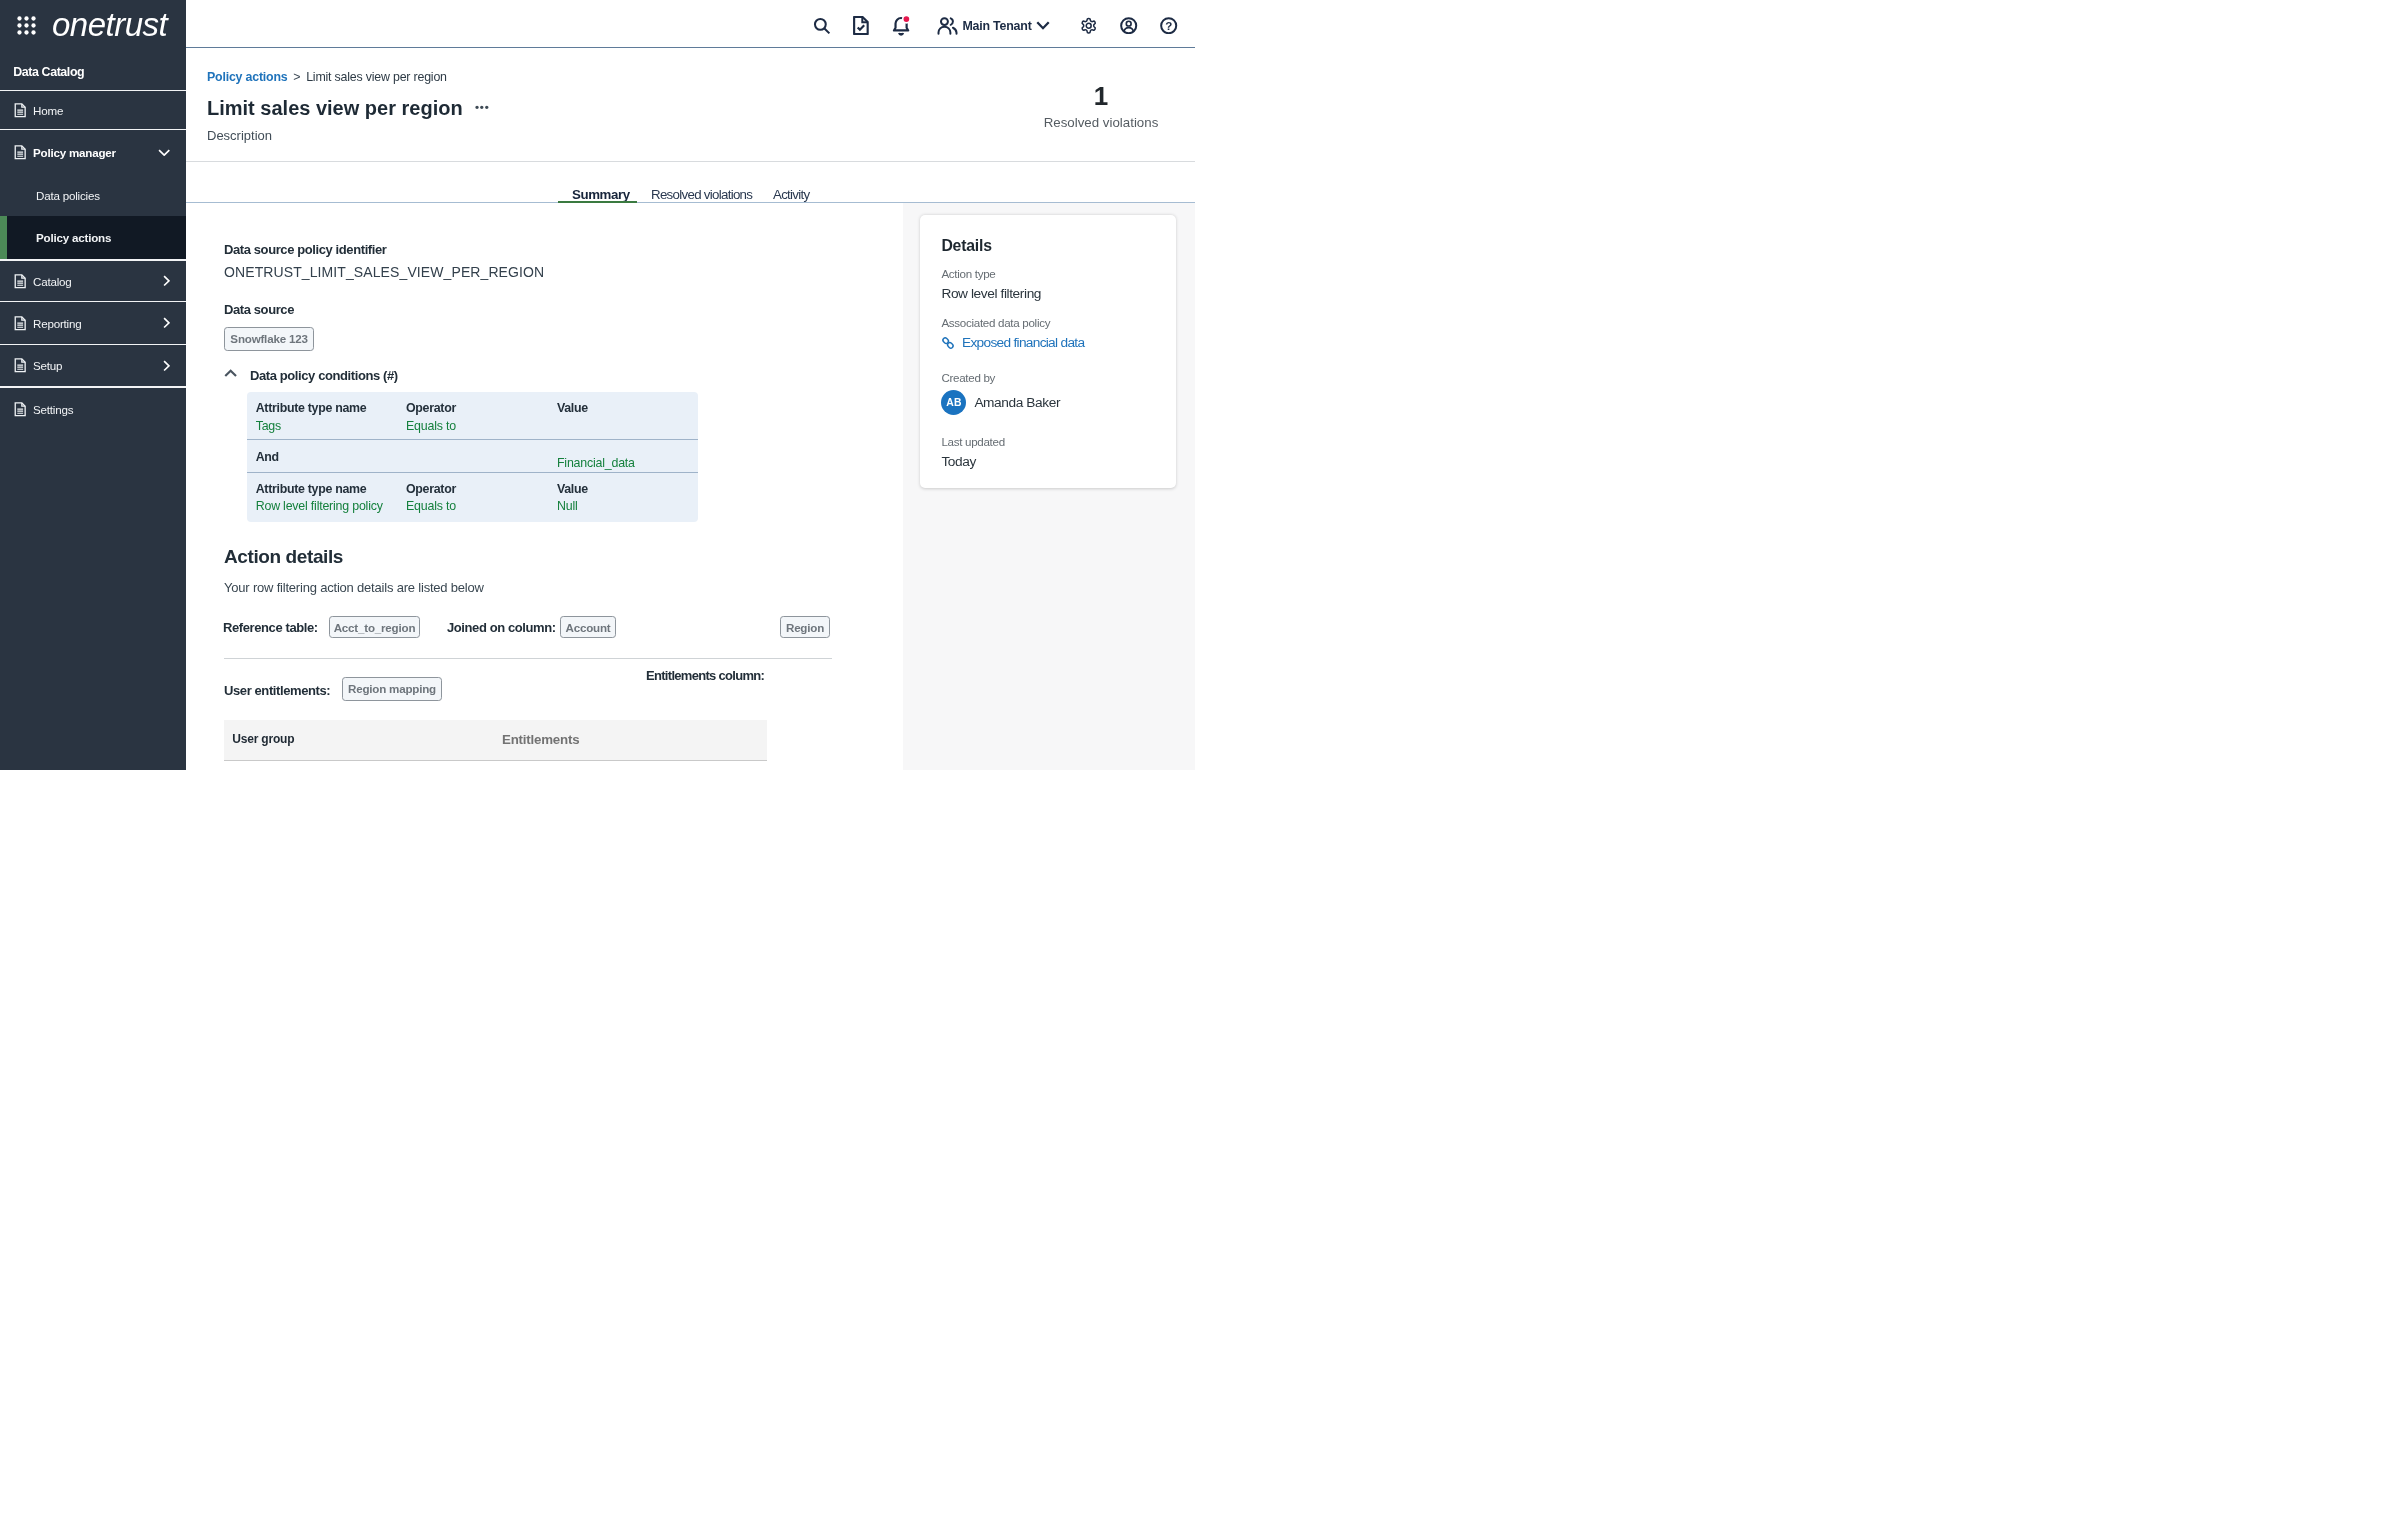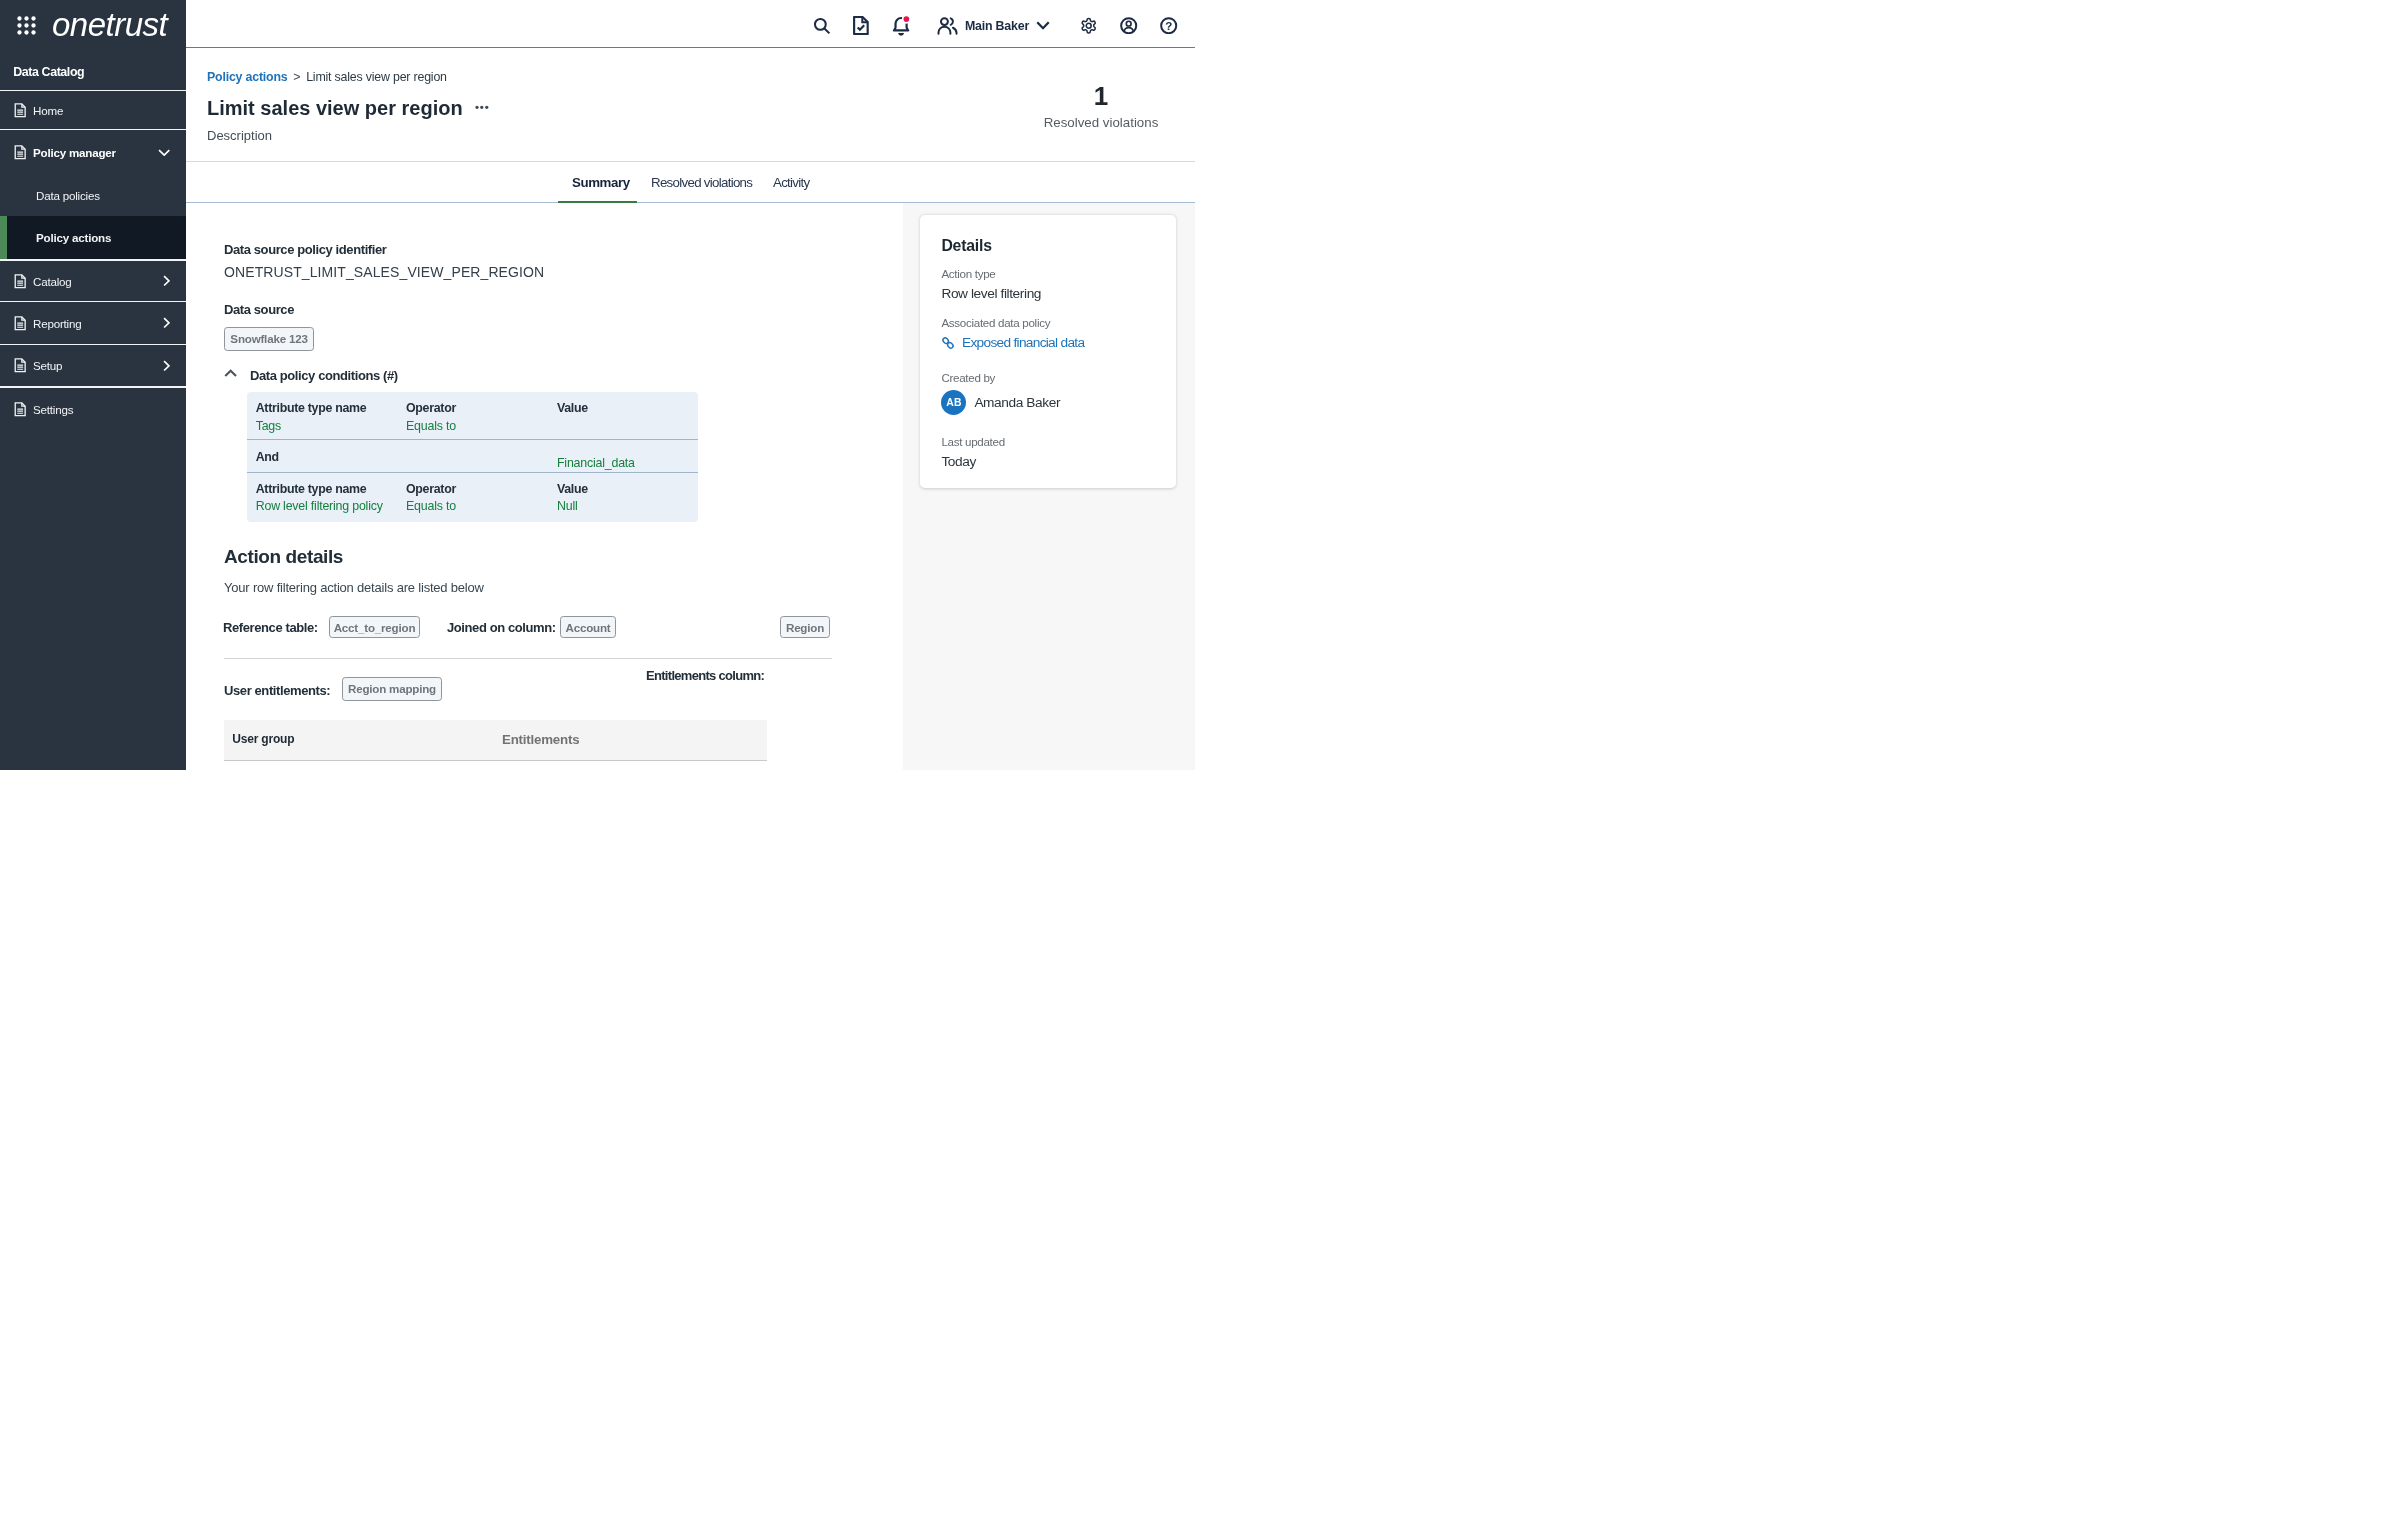--- a/index.html
+++ b/index.html
@@ -36,21 +36,21 @@
 .crumb .cur { color:#2e3b46; }
 .title { position:absolute; left:207px; top:97px; font-size:20px; font-weight:bold; color:#1e2a35; letter-spacing:0px; }
 .titledots { position:absolute; left:475px; top:100px; font-size:11.6px; font-weight:bold; color:#3d4954; letter-spacing:0.8px; }
 .desc { position:absolute; left:207px; top:128px; font-size:13px; color:#414d57; }
 .statnum { position:absolute; left:1018px; width:166px; top:81px; text-align:center; font-size:26px; font-weight:bold; color:#21272c; }
 .statlbl { position:absolute; left:1018px; width:166px; top:115px; text-align:center; font-size:13.3px; color:#555c62; }
 .hdiv { position:absolute; left:186px; top:161px; width:1009px; height:0.8px; background:#d8dbde; }
 
 
 .tabs { position:absolute; left:186px; top:162px; width:1009px; height:41px; background:#fff; border-bottom:1.2px solid #a6bcd2; }
-.tab { position:absolute; top:0; height:40px; display:flex; align-items:center; font-size:13.3px; letter-spacing:-0.7px; color:#2a3950;text-align:right; }
+.tab { position:absolute; top:12px; height:40px; display:flex; align-items:center; font-size:13.3px; letter-spacing:-0.7px; color:#2a3950;text-align:right; }
 .tab.active { font-weight:bold; color:#17253b; letter-spacing:-0.4px; }
 .greenline { position:absolute; left:372px; top:39px; width:79px; height:2.5px; background:#3a7a40; }
 
 
 .main { position:absolute; left:186px; top:203px; width:717px; height:567px; background:#fff; }
 .lab { font-weight:bold; color:#222e38; font-size:13px; letter-spacing:-0.4px; }
 .mono-id { position:absolute; left:38px; top:61px; font-size:14px; color:#33404c; letter-spacing:0.1px; }
 .chip { display:inline-flex; align-items:center; justify-content:center; background:#f3f6f9; border:1.2px solid #8e959c; border-radius:3.3px; color:#6e757c; font-weight:bold; font-size:11.6px; letter-spacing:-0.2px; white-space:nowrap; }
 .condbox { position:absolute; left:61px; top:189px; width:451px; height:130px; background:#e9f0f8; border-radius:4.1px; }
 .cb-h { font-weight:bold; color:#24303b; font-size:12.4px; letter-spacing:-0.3px; position:absolute; }
@@ -190,21 +190,21 @@
     </svg>
 </div>
 <div class="tbi" style="left:937px; width:21.6px;">
   <svg width="21" height="19" viewBox="0 0 25 23">
       <circle cx="8.8" cy="6.8" r="4.2" fill="none" stroke="#1d2b44" stroke-width="2.4"></circle>
       <path d="M1.6 21.5 v-1.4 a7.2 7.2 0 0 1 14.4 0 v1.4" fill="none" stroke="#1d2b44" stroke-width="2.4" stroke-linecap="round"></path>
       <path d="M16.4 2.9 a4.2 4.2 0 0 1 0 7.8" fill="none" stroke="#1d2b44" stroke-width="2.4" stroke-linecap="round"></path>
       <path d="M19.1 14.2 a7.2 7.2 0 0 1 4.3 6 v1.3" fill="none" stroke="#1d2b44" stroke-width="2.4" stroke-linecap="round"></path>
     </svg>
 </div>
-<div class="tbi mt" style="left:962px; width:70px;">Main Baker</div>
+<div class="tbi mt" style="left:962px; width:70px;">Main Tenant</div>
 <div class="tbi" style="left:1035px; width:15px;">
   <svg width="14" height="9" viewBox="0 0 17 11">
       <path d="M1.5 1.5 L8.5 8.8 L15.5 1.5" fill="none" stroke="#1d2b44" stroke-width="2.8"></path>
     </svg>
 </div>
 <div class="tbi" style="left:1080px; width:18px;">
   <svg width="17.4" height="17.4" viewBox="0 0 24 24" fill="none" stroke="#1d2b44" stroke-width="2.1" stroke-linecap="round" stroke-linejoin="round">
       <path d="M12.22 2h-.44a2 2 0 0 0-2 2v.18a2 2 0 0 1-1 1.73l-.43.25a2 2 0 0 1-2 0l-.15-.08a2 2 0 0 0-2.73.73l-.22.38a2 2 0 0 0 .73 2.73l.15.1a2 2 0 0 1 1 1.72v.51a2 2 0 0 1-1 1.74l-.15.09a2 2 0 0 0-.73 2.73l.22.38a2 2 0 0 0 2.73.73l.15-.08a2 2 0 0 1 2 0l.43.25a2 2 0 0 1 1 1.73V20a2 2 0 0 0 2 2h.44a2 2 0 0 0 2-2v-.18a2 2 0 0 1 1-1.73l.43-.25a2 2 0 0 1 2 0l.15.08a2 2 0 0 0 2.73-.73l.22-.39a2 2 0 0 0-.73-2.73l-.15-.08a2 2 0 0 1-1-1.74v-.5a2 2 0 0 1 1-1.74l.15-.09a2 2 0 0 0 .73-2.73l-.22-.38a2 2 0 0 0-2.73-.73l-.15.08a2 2 0 0 1-2 0l-.43-.25a2 2 0 0 1-1-1.73V4a2 2 0 0 0-2-2z"></path>
       <circle cx="12" cy="12" r="3.4"></circle>
     </svg>

